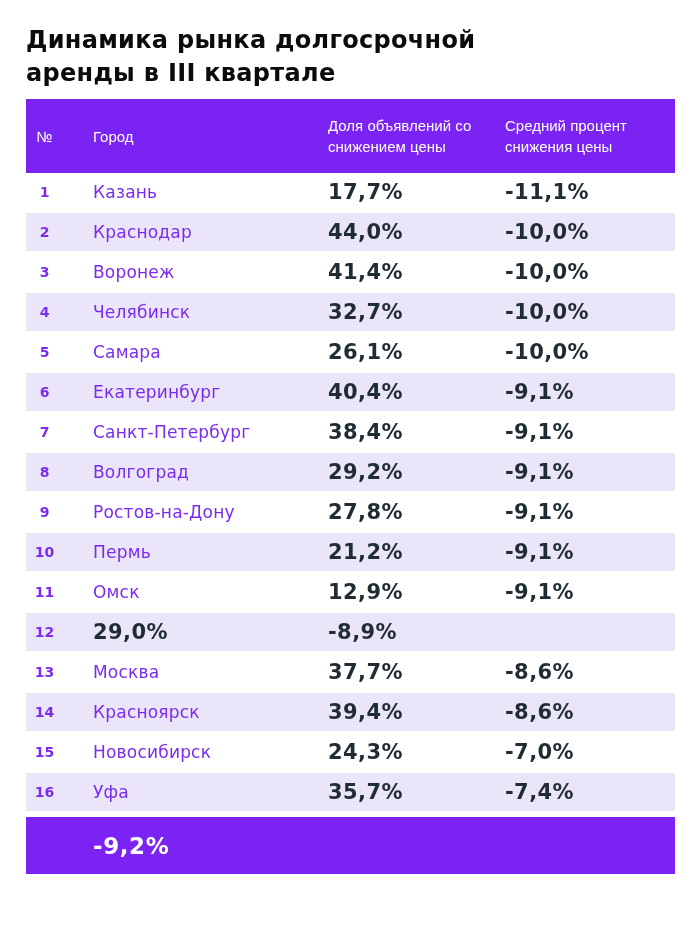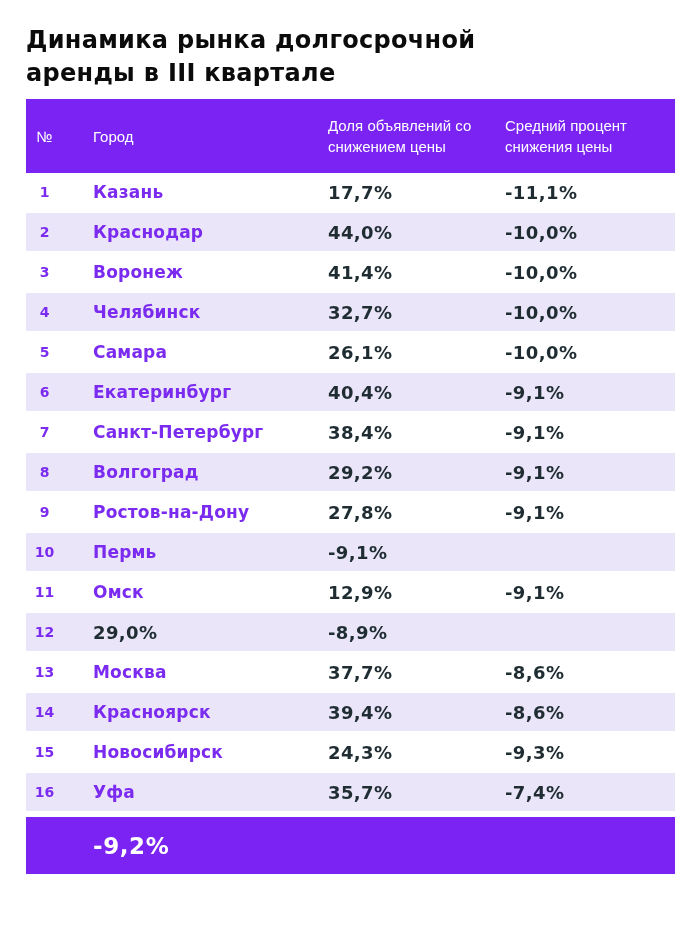--- a/index.html
+++ b/index.html
@@ -61,27 +61,27 @@
     font-family: "DejaVu Sans", sans-serif;
     font-size: 14px;
     font-weight: 800;
     color: var(--city_text);
     text-align: center;
     padding-right: 30px;
   }
   .td-city {
     font-family: "DejaVu Sans", sans-serif;
     font-size: 17px;
-    font-weight: 700;
+    font-weight: 400;
     letter-spacing: 0.2px;
     color: var(--city_text);
   }
   .td-share, .td-avg {
     font-family: "DejaVu Sans", sans-serif;
-    font-size: 18px;
+    font-size: 21px;
     font-weight: 800;
     letter-spacing: 0.4px;
     color: var(--value_text);
   }
   .tfoot {
     margin-top: 4px;
     background: var(--accent);
     height: 57px;
     display: grid;
     grid-template-columns: 67px 235px 177px 1fr;
@@ -175,20 +175,21 @@
   <div class="tr">
     <div class="td td-num">9</div>
     <div class="td td-city">Ростов-на-Дону</div>
     <div class="td td-share">27,8%</div>
     <div class="td td-avg">-9,1%</div>
   </div>
 
   <div class="tr">
     <div class="td td-num">10</div>
     <div class="td td-city">Пермь</div>
+    <div class="td td-share">21,2%</div>
     <div class="td td-avg">-9,1%</div>
   </div>
 
   <div class="tr">
     <div class="td td-num">11</div>
     <div class="td td-city">Омск</div>
     <div class="td td-share">12,9%</div>
     <div class="td td-avg">-9,1%</div>
   </div>
 
@@ -209,21 +210,21 @@
     <div class="td td-num">14</div>
     <div class="td td-city">Красноярск</div>
     <div class="td td-share">39,4%</div>
     <div class="td td-avg">-8,6%</div>
   </div>
 
   <div class="tr">
     <div class="td td-num">15</div>
     <div class="td td-city">Новосибирск</div>
     <div class="td td-share">24,3%</div>
-    <div class="td td-avg">-9,3%</div>
+    <div class="td td-avg">-7,0%</div>
   </div>
 
   <div class="tr">
     <div class="td td-num">16</div>
     <div class="td td-city">Уфа</div>
     <div class="td td-share">35,7%</div>
     <div class="td td-avg">-7,4%</div>
   </div>
 </div>
 

